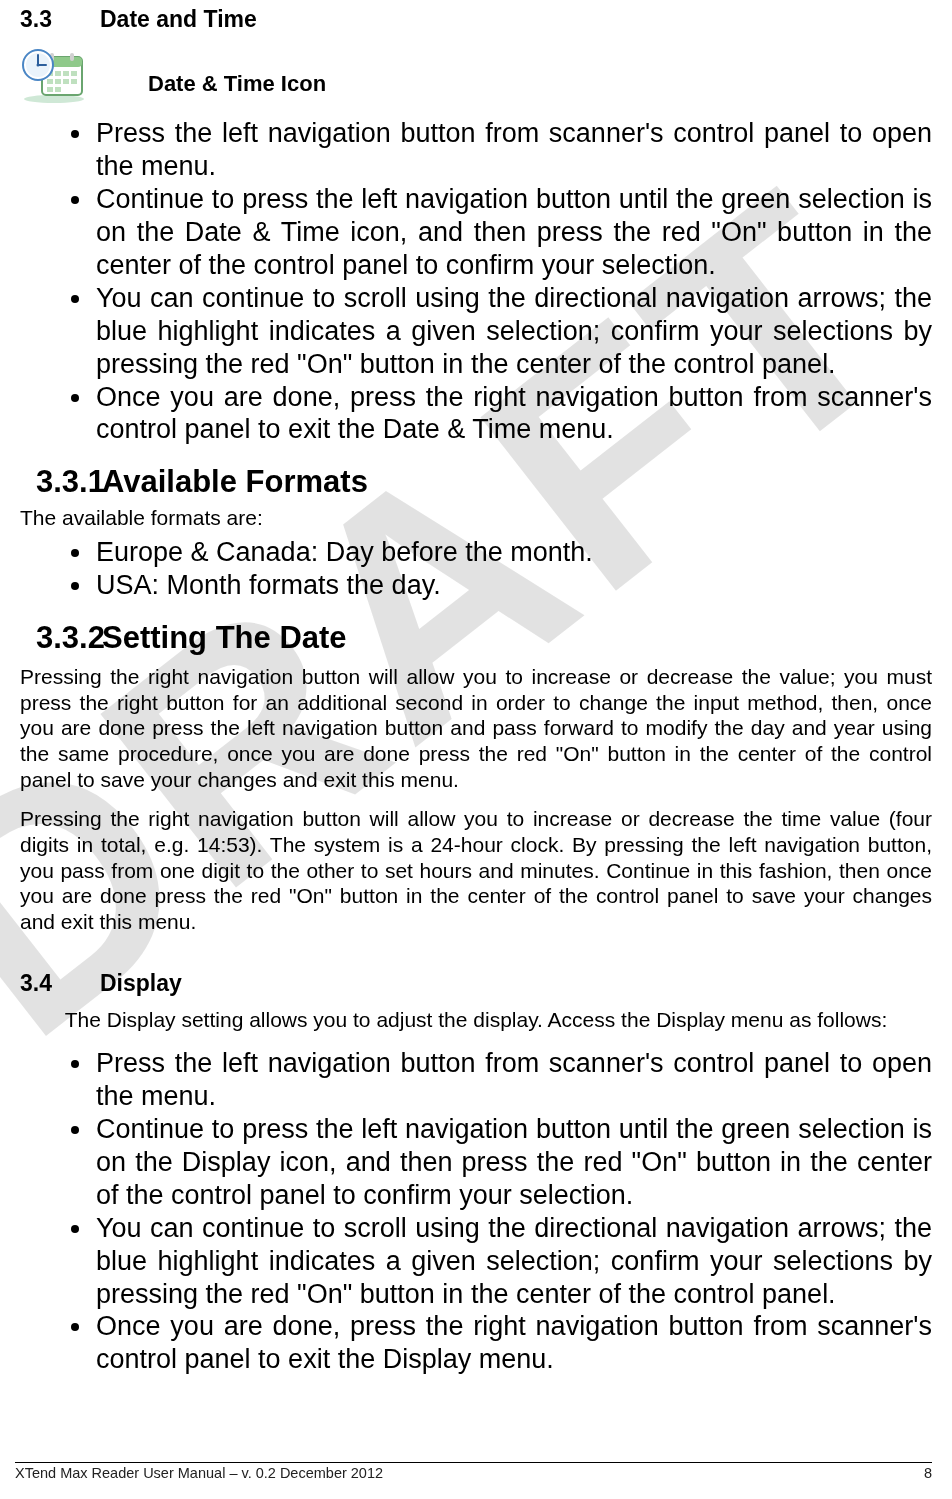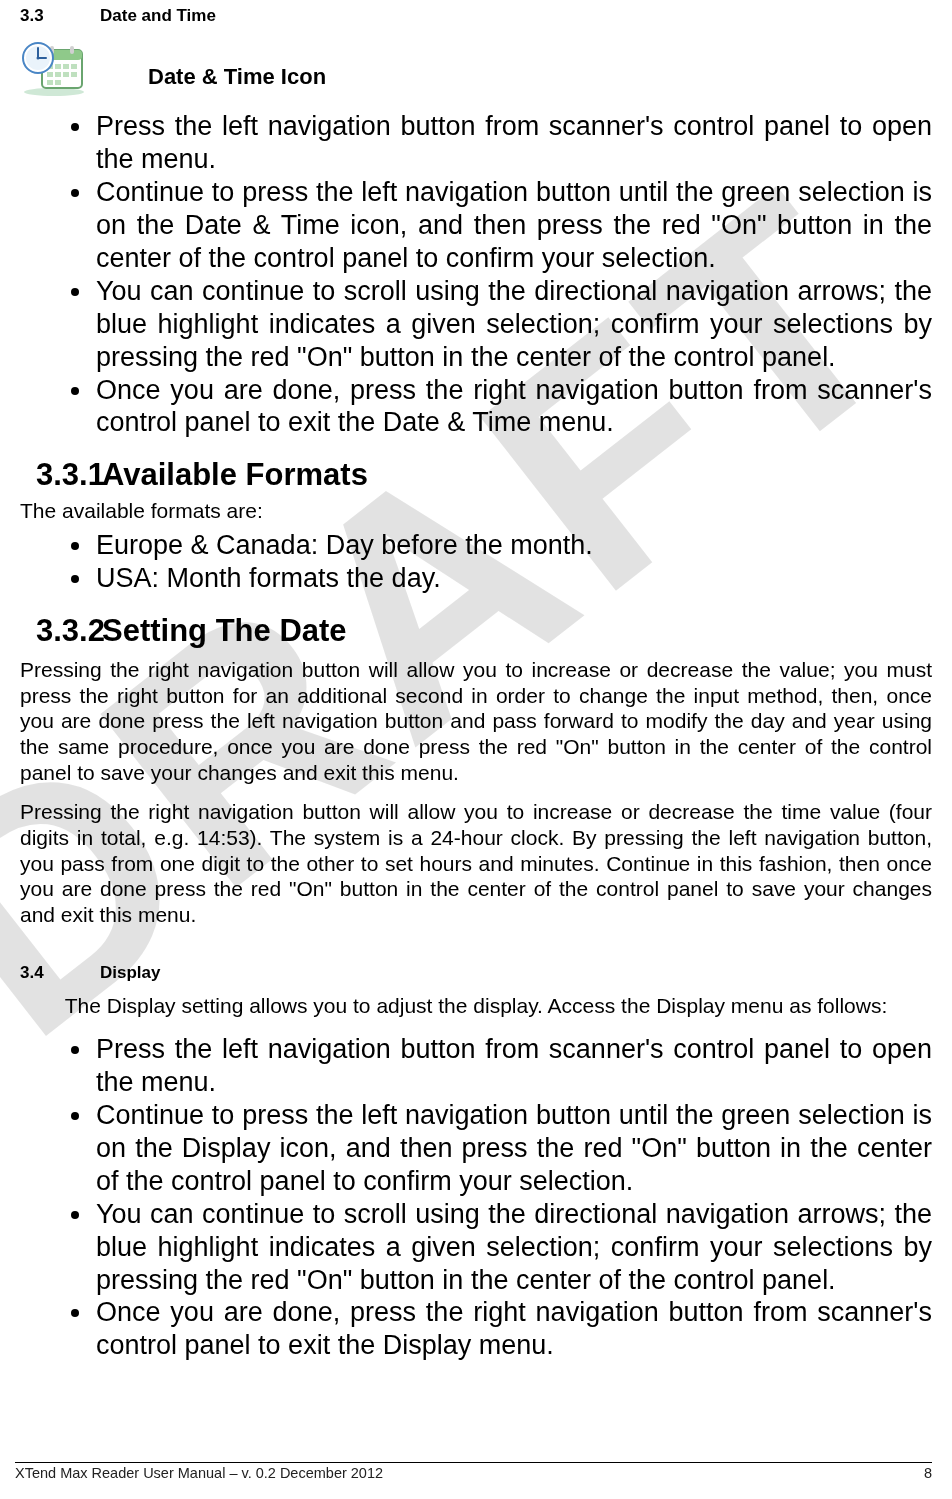--- a/index.html
+++ b/index.html
@@ -24,21 +24,21 @@
     top: 0; left: 0; right: 0; bottom: 0;
     z-index: 0;
     pointer-events: none;
   }
   .content {
     position: relative;
     z-index: 1;
   }
   .h2 {
     font-weight: bold;
-    font-size: 17px;
+    font-size: 23px;
     margin: 6px 0 10px 0;
   }
   .h2 .num { display: inline-block; width: 80px; }
   .h3 {
     font-weight: bold;
     font-size: 31px;
     margin: 18px 0 6px 16px;
   }
   .h3 .num { display: inline-block; width: 66px; }
   .icon-row {

